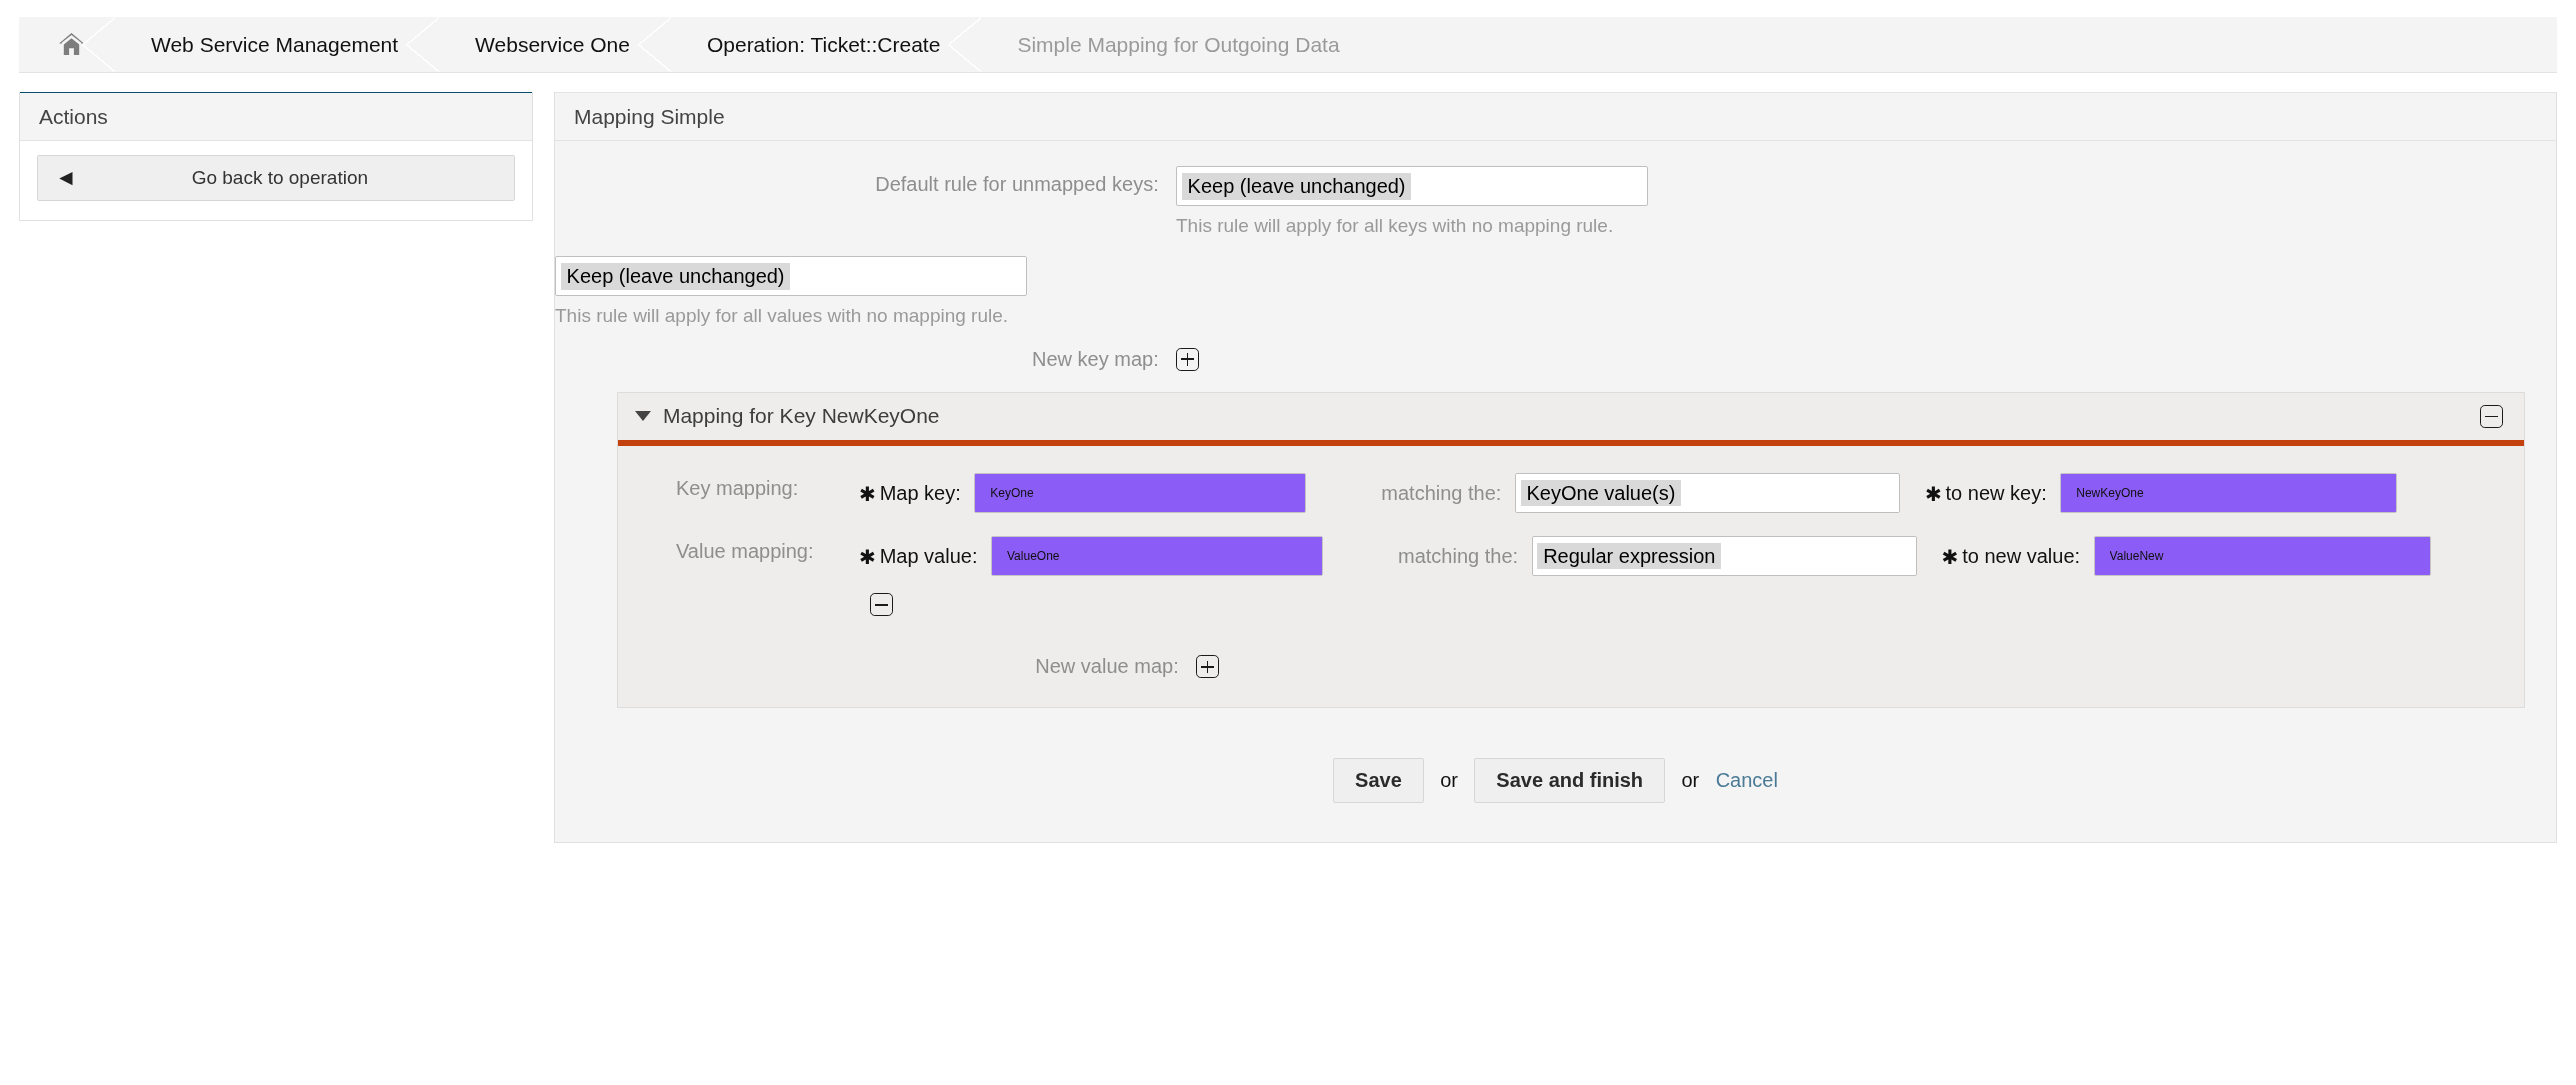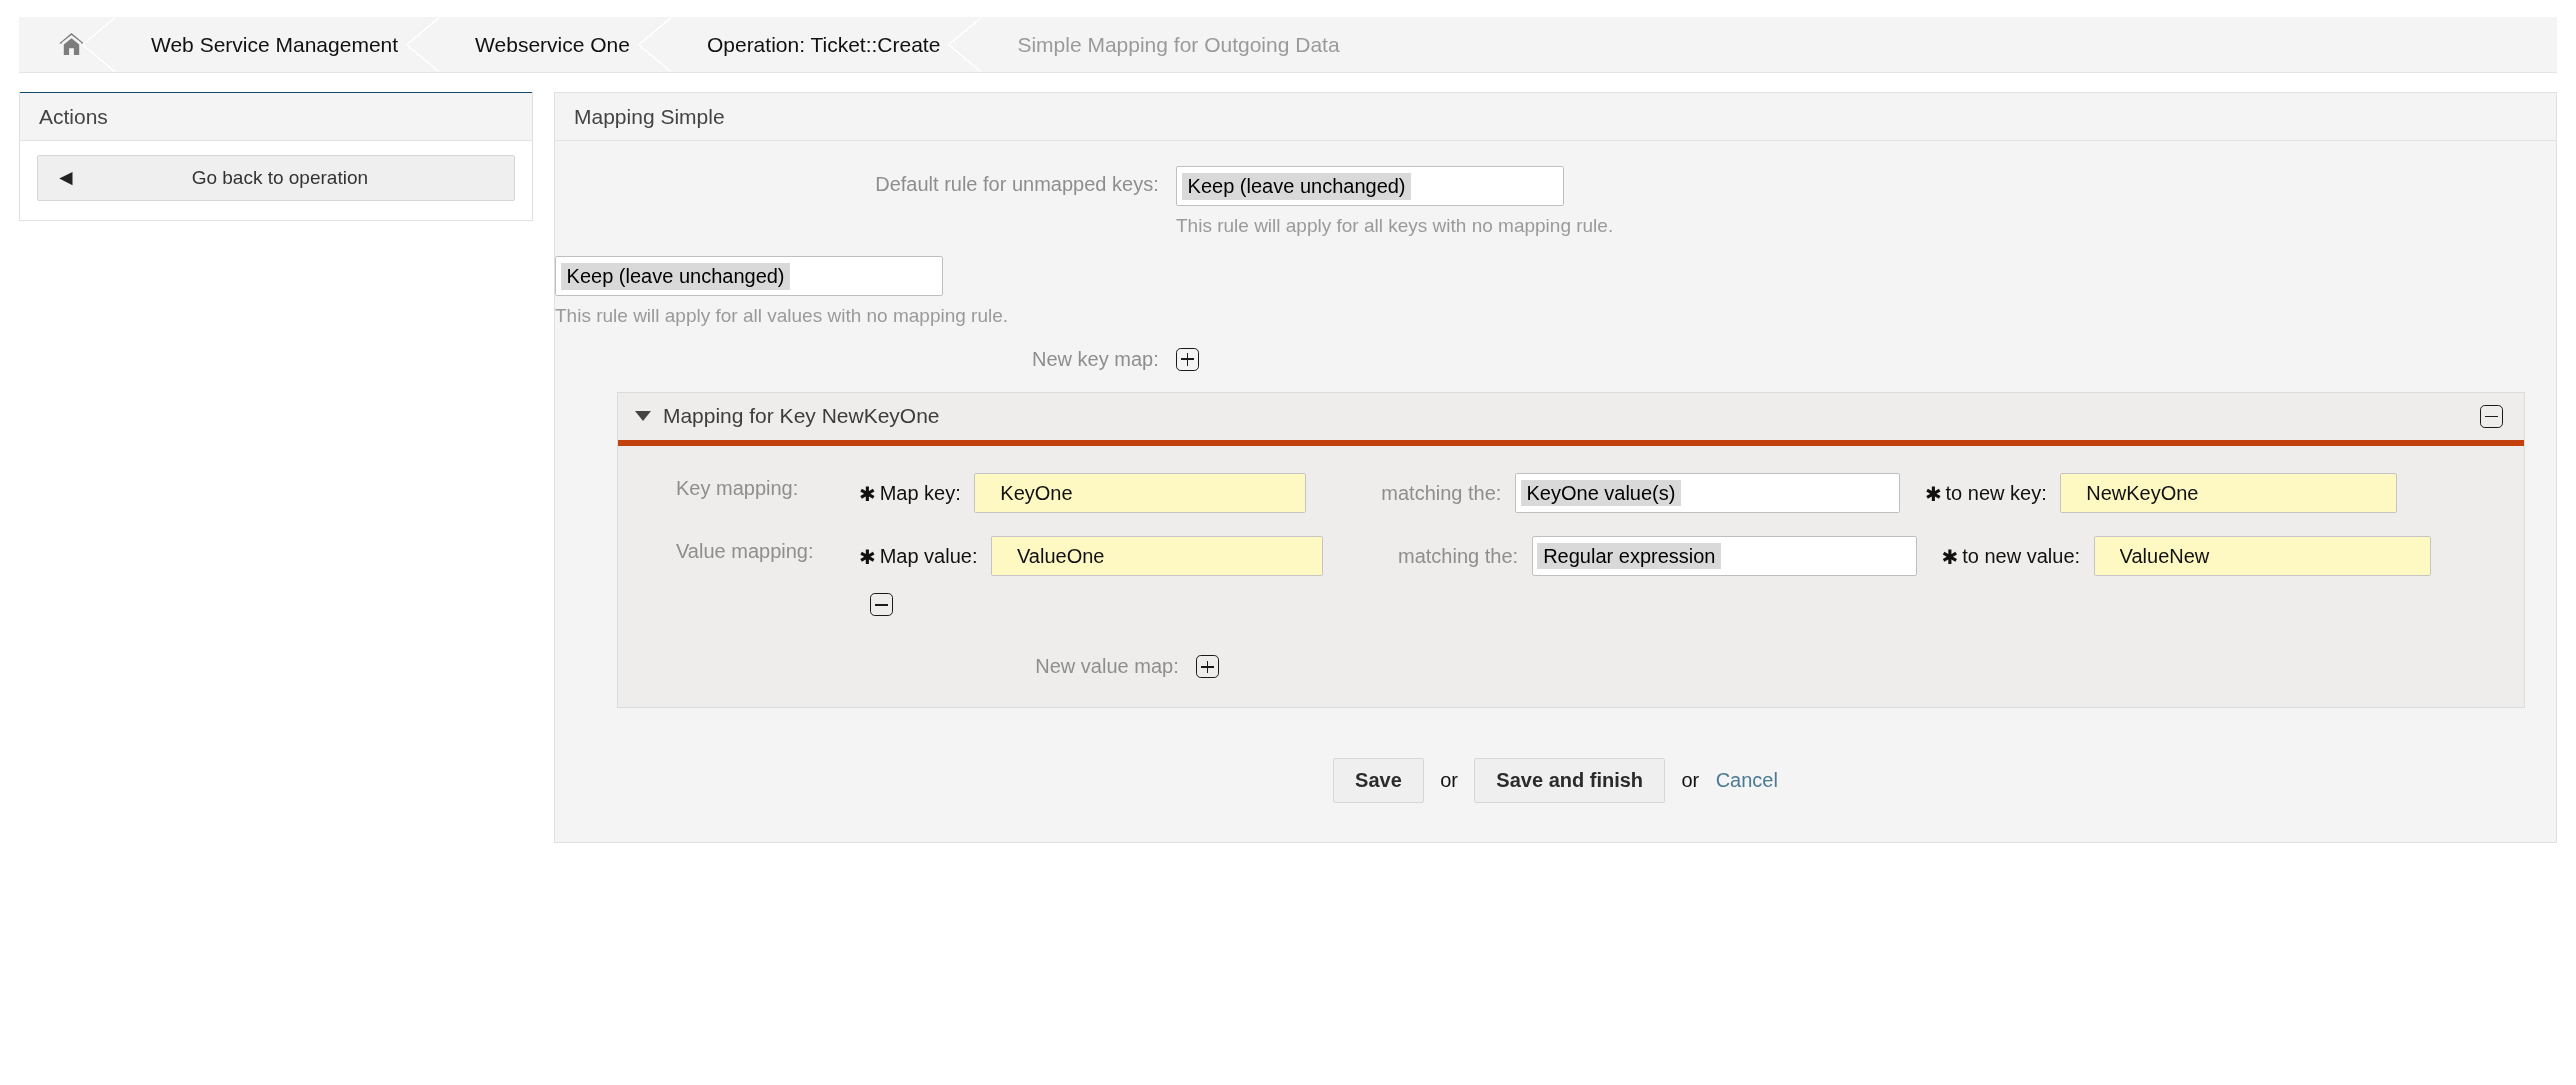--- a/index.html
+++ b/index.html
@@ -146,32 +146,32 @@
     cursor: pointer;
     vertical-align: middle;
   }
   .sel .seltext {
     background: #d9d9d9;
     color: #000;
     font-size: 20px;
     padding: 1.9px 5.8px;
     white-space: nowrap;
   }
-  .sel-wide { width: 388px; }
+  .sel-wide { width: 472px; }
   .sel-med  { width: 385px; }
 
   
   .txt {
     height: 40px;
-    background: #fef9c3;
+    background: #8b5cf6;
     border: 1px solid #c4c4c4;
     border-radius: 1.9px;
-    font-size: 20px;
+    font-size: 12px;
     color: #111;
-    padding: 0 25px;
+    padding: 0 15px;
     font-family: "Liberation Sans", sans-serif;
     vertical-align: middle;
   }
   .txt-key   { width: 332px; }
   .txt-val   { width: 332px; }
   .txt-newk  { width: 337px; }
   .txt-newv  { width: 337px; }
 
   
   .boxicon {

